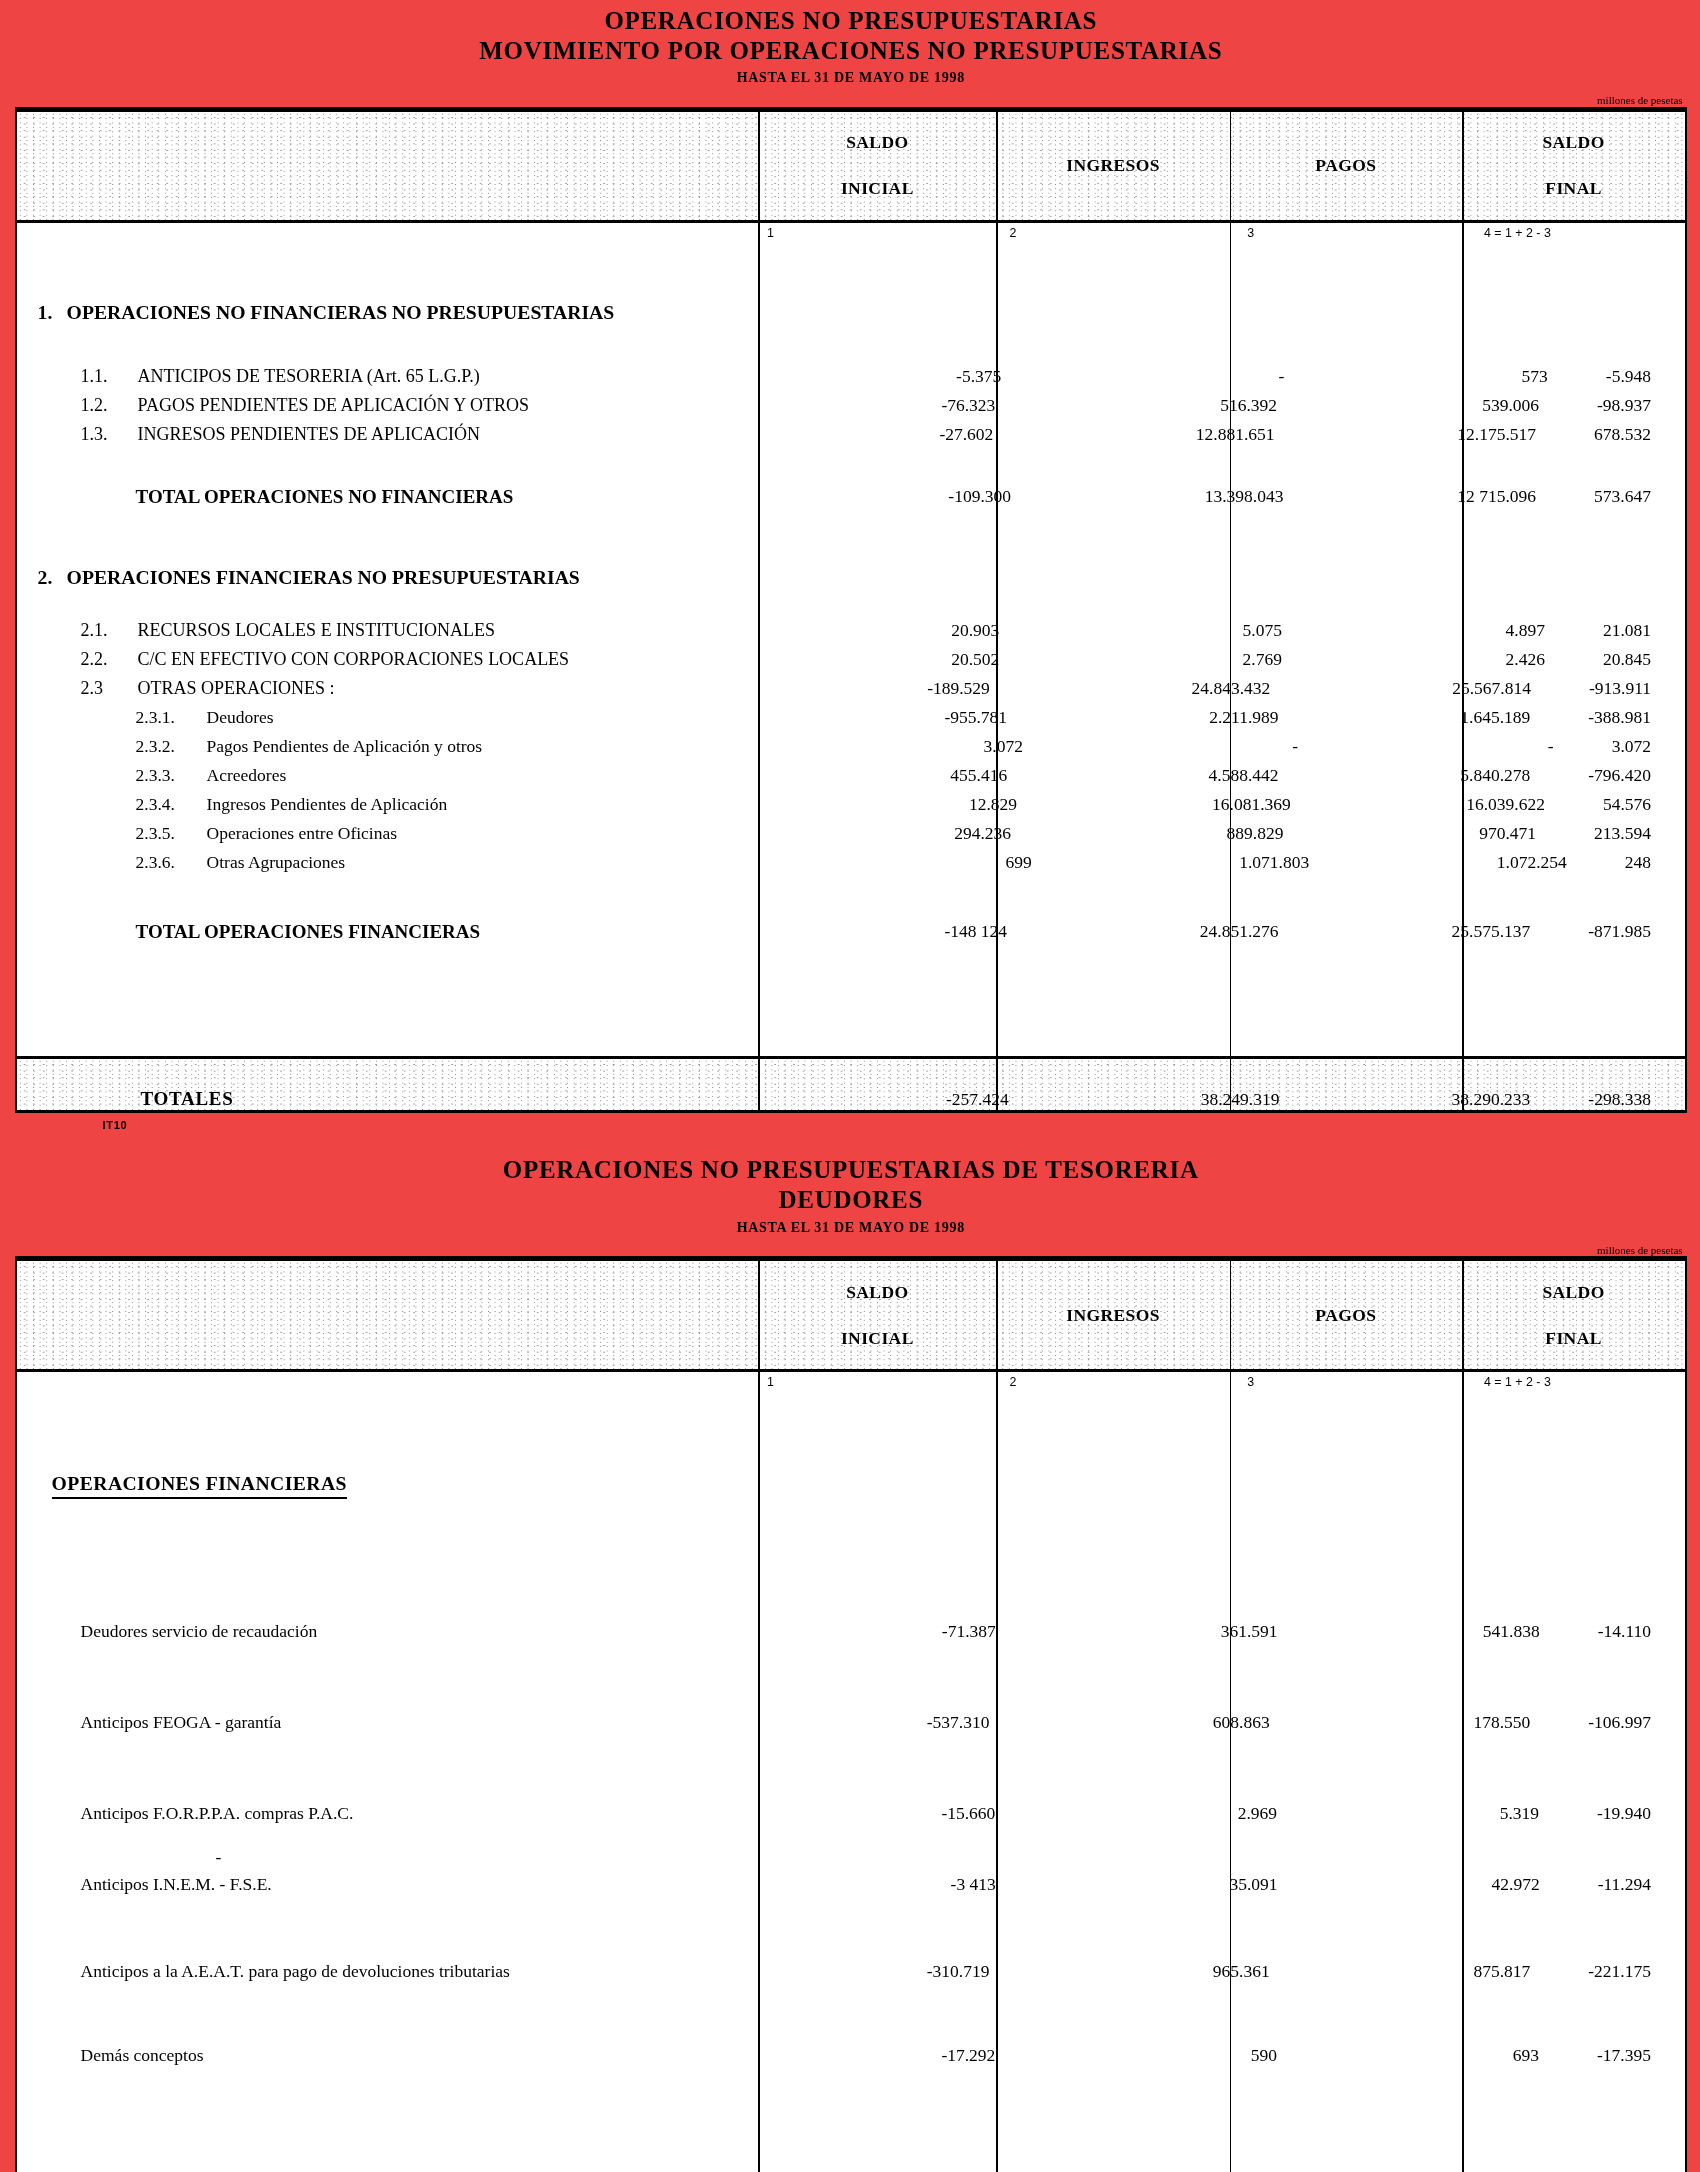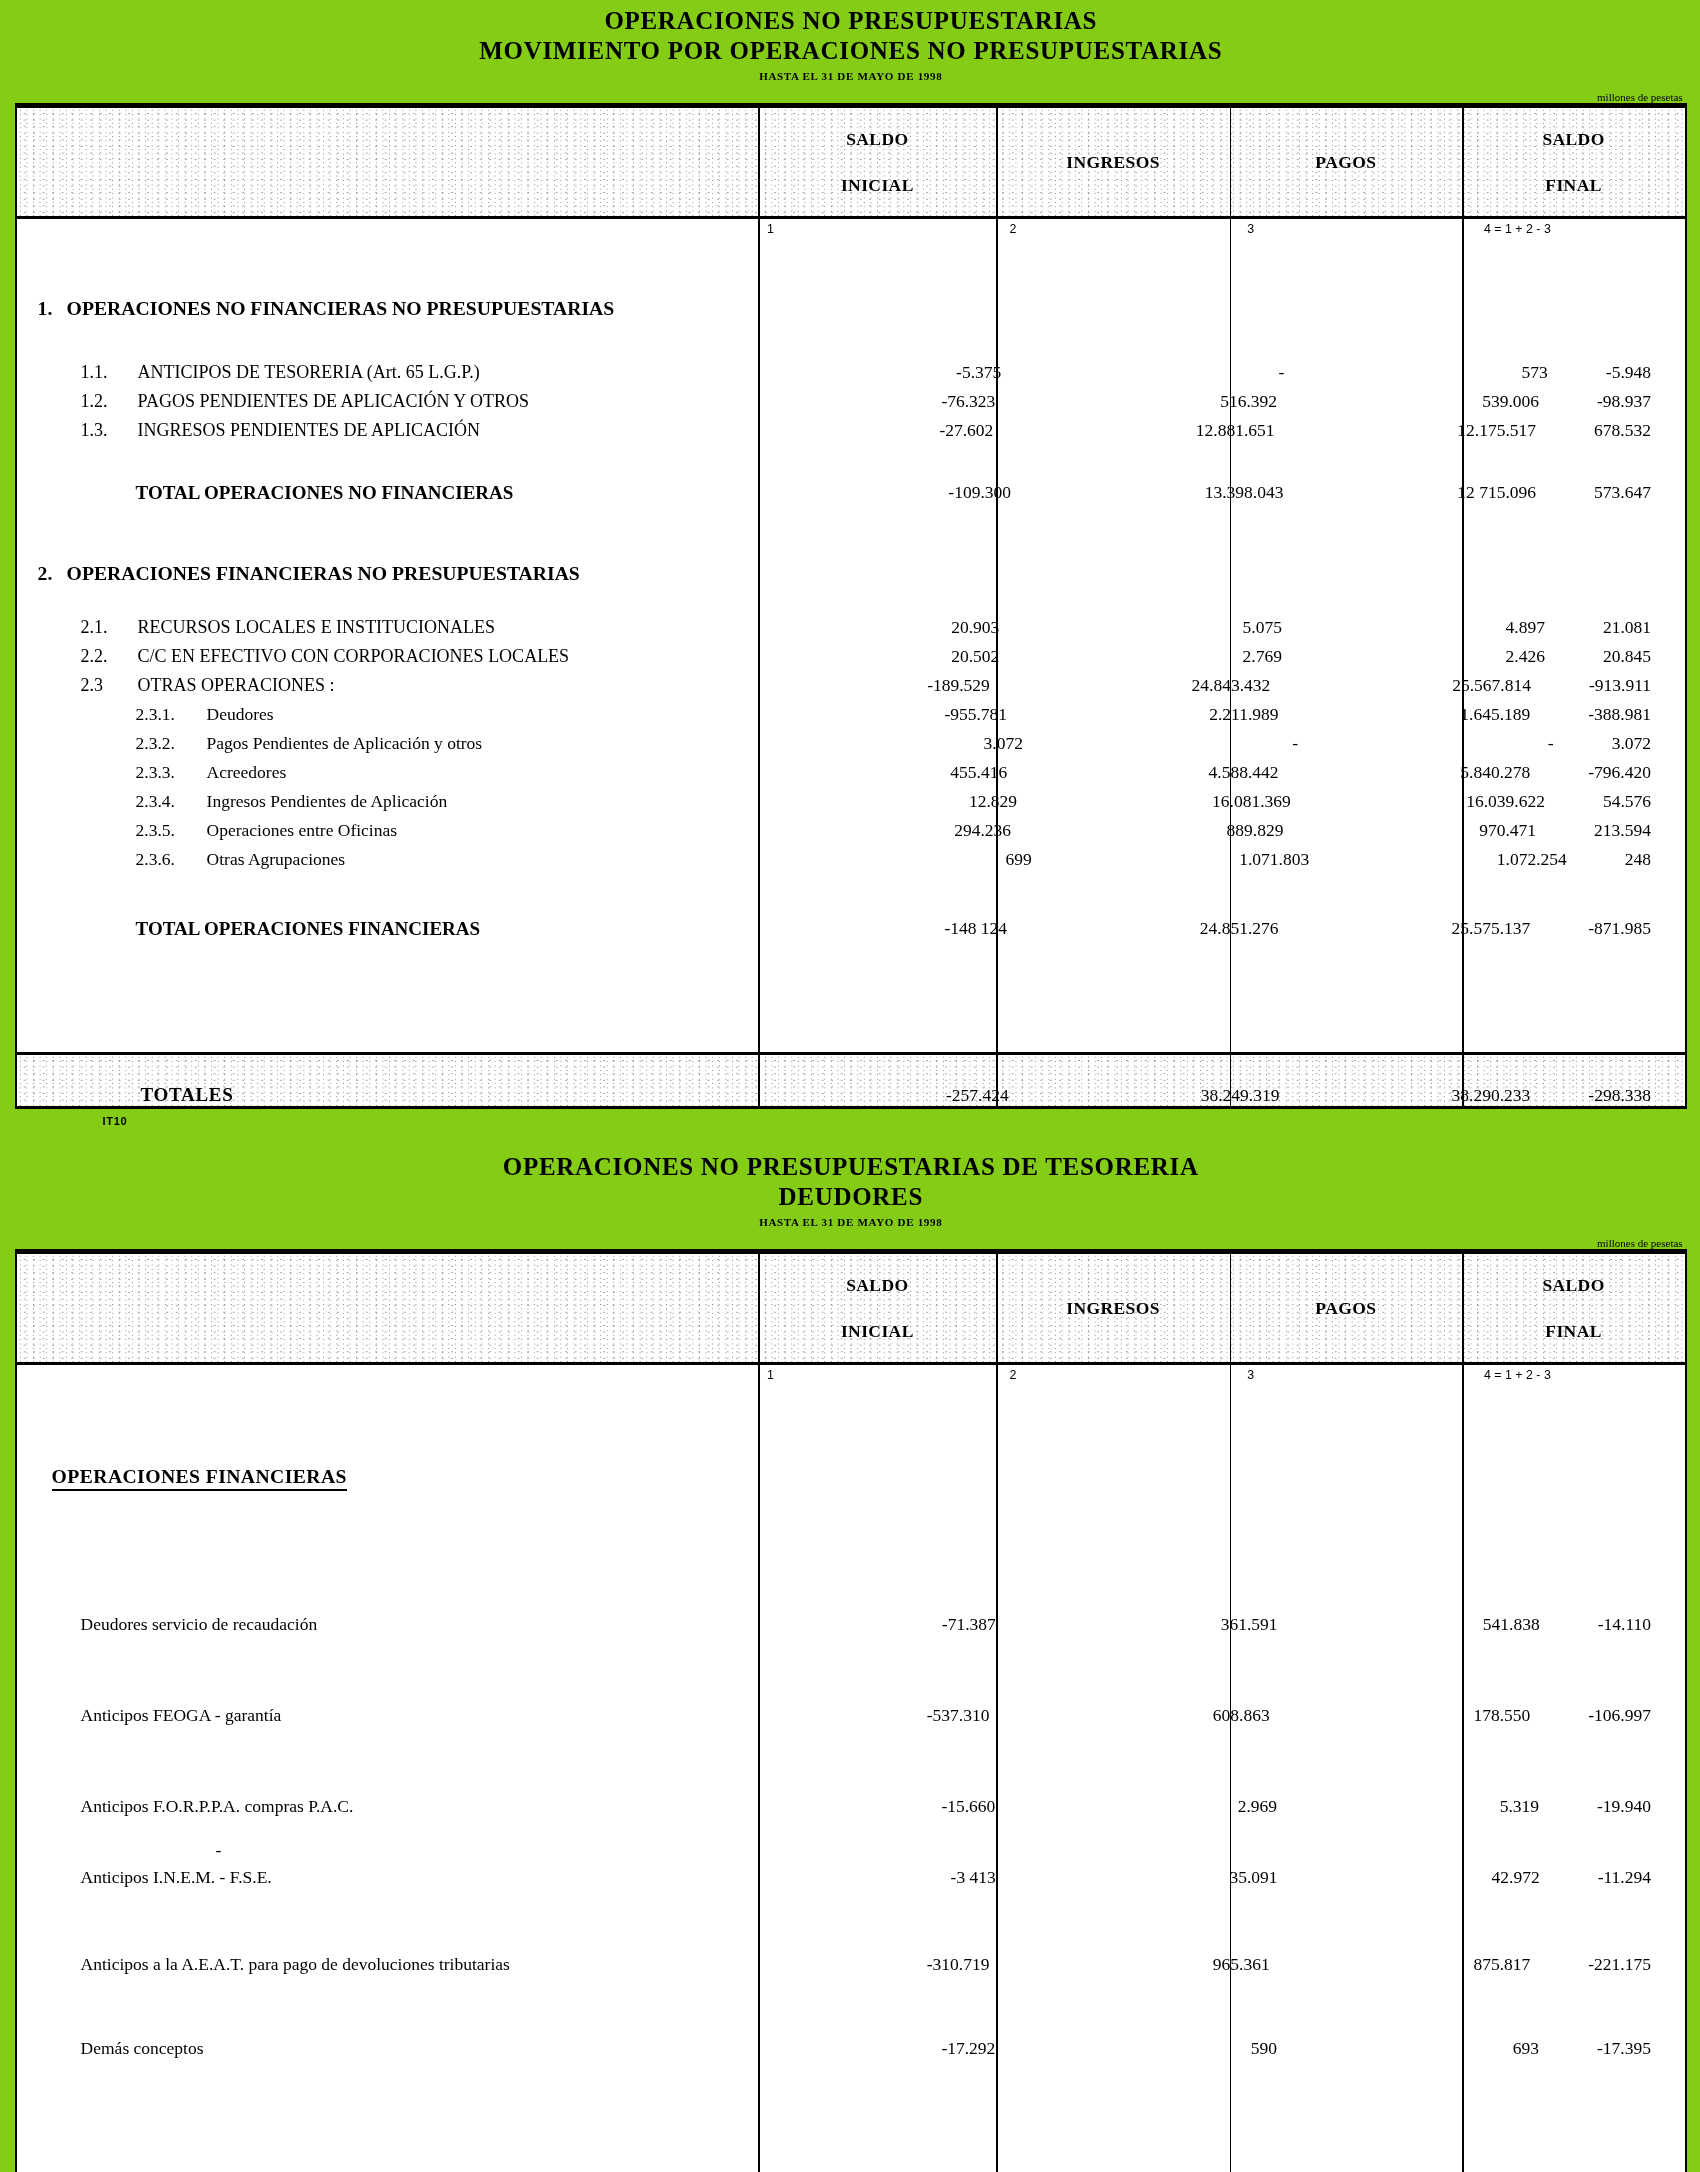--- a/index.html
+++ b/index.html
@@ -1,25 +1,25 @@
 <!DOCTYPE html>
 <html style="font-size:11.7px"><head>
 <meta charset="utf-8">
 <style>
   html,body{margin:0;padding:0;background:#ffffff;}
   .page{
     width:1700px;height:2172px;position:relative;overflow:hidden;
-    background:#84cc16;color:#000;
+    background:#ef4444;color:#000;
     font-family:"Liberation Serif", serif;
   }
   .inner{padding:5.8px 13px 0 14.6px;}
   
   .titles{text-align:center;line-height:1.2;}
   .title-line{font-size:25px;font-weight:bold;letter-spacing:0.7px;}
-  .subtitle{font-size:11px;font-weight:bold;margin-top:4.4px;letter-spacing:0.7px;}
+  .subtitle{font-size:14px;font-weight:bold;margin-top:4.4px;letter-spacing:0.7px;}
   .unit-note{text-align:right;font-size:11px;padding-right:4.4px;margin-top:7.3px;margin-bottom:0.7px;}
   
   .tablebox{
     position:relative;border:solid #000;border-width:5.1px 2.2px 3.6px 2.2px;
     background:#fff;
   }
   .vline{position:absolute;top:0;bottom:0;width:1.5px;background:#000;}
   .vl1{left:44.45%;} .vl2{left:58.73%;} .vl3{left:72.71%;} .vl4{left:86.64%;}
   
   .noise{

